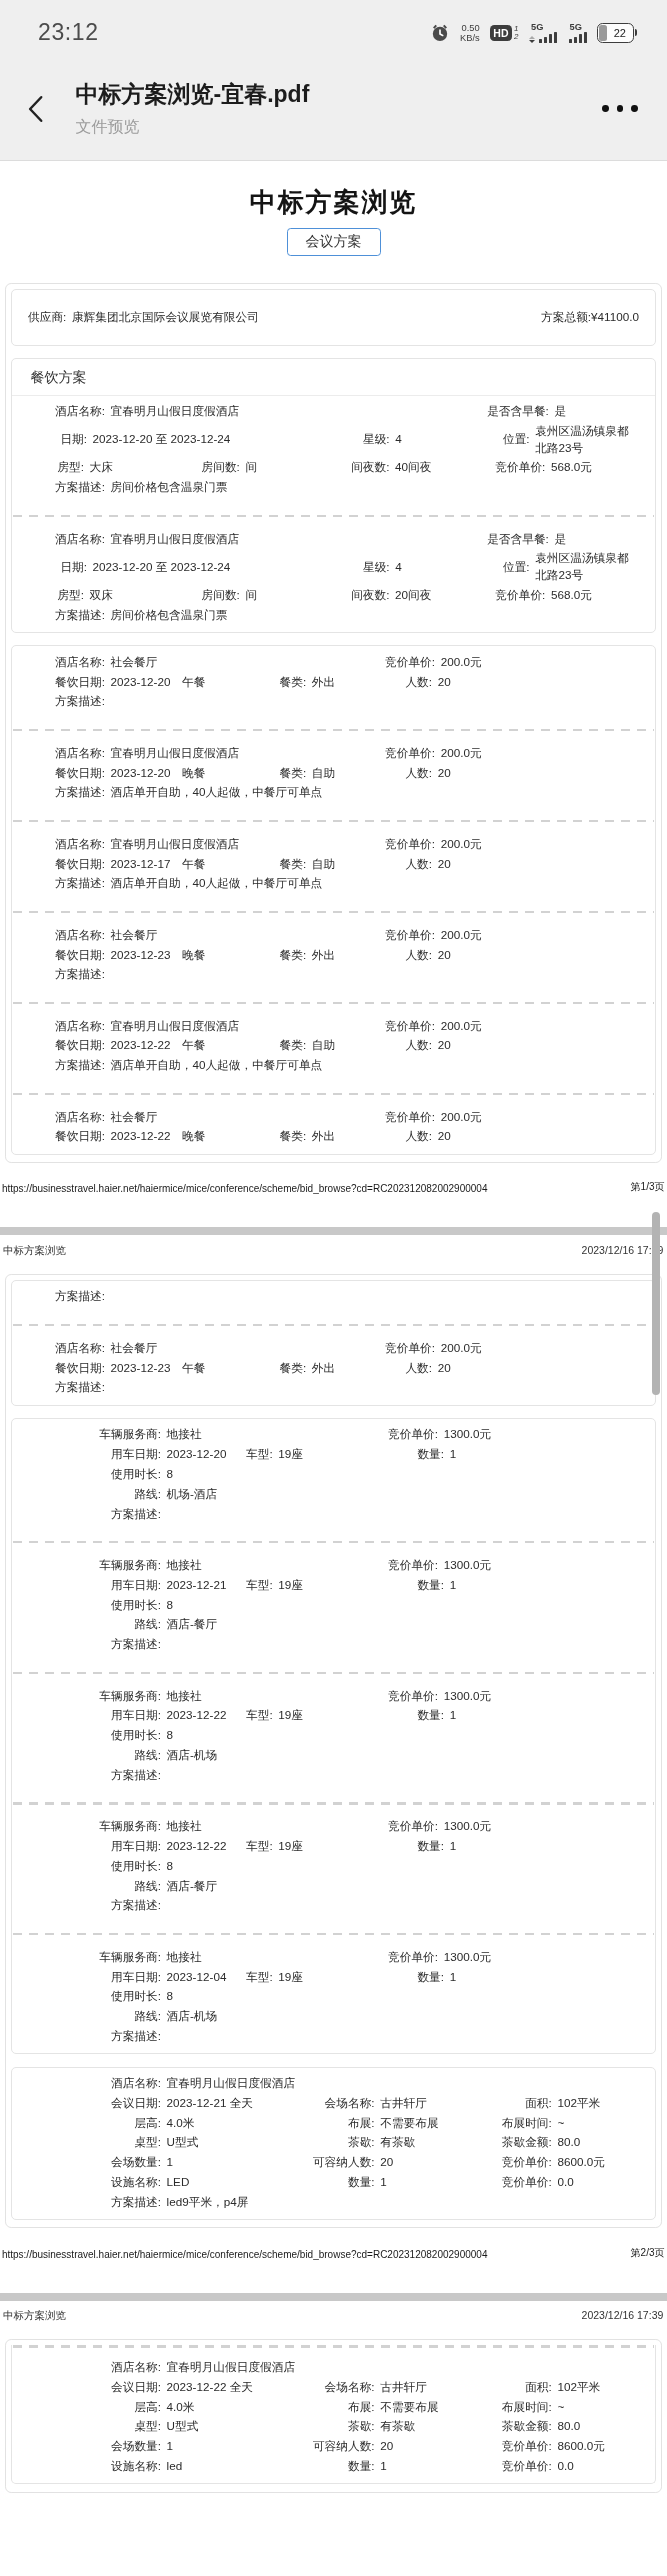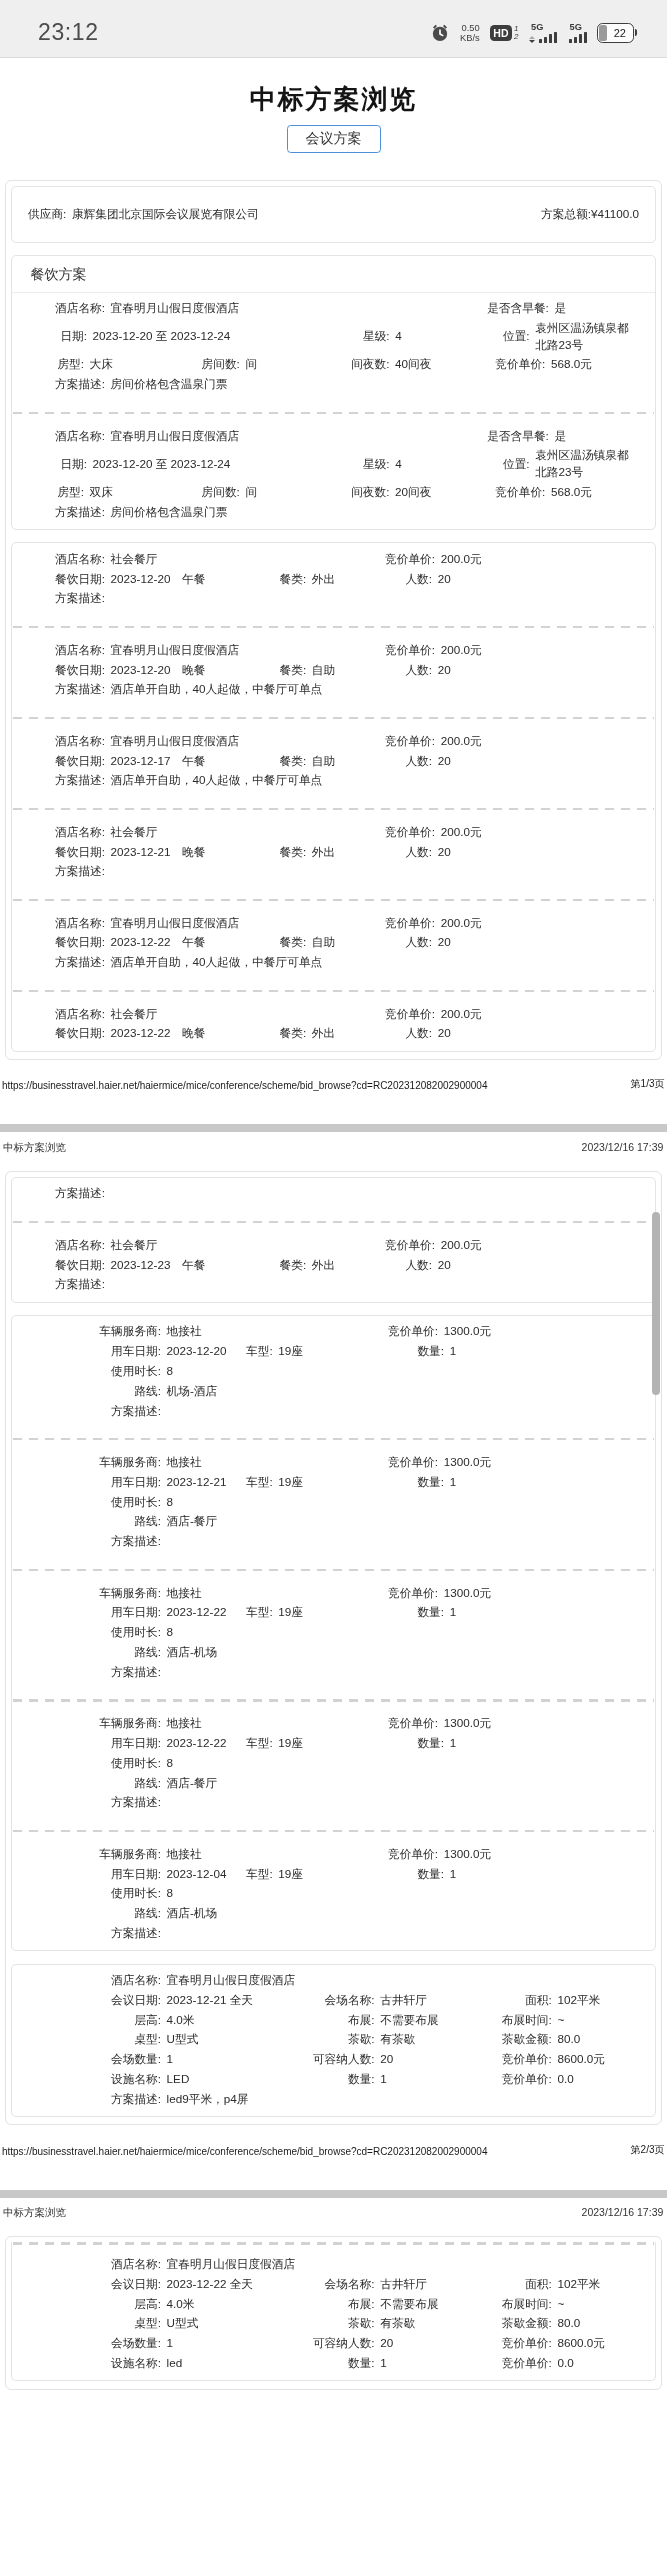--- a/index.html
+++ b/index.html
@@ -114,20 +114,36 @@
       </span>
       <span class="battwrap">
         <span class="batt">
           <span class="batt-fill"></span>
           <span class="batt-txt">22</span>
         </span>
         <i class="batt-nub"></i>
       </span>
     </span>
   </div>
+  <div class="nav-row">
+    <span class="back-btn">
+      <svg width="17.3" height="30" viewBox="0 0 28 48">
+        <polyline points="23,5 5,24 23,43" fill="none" stroke="#222" stroke-width="4" stroke-linecap="round" stroke-linejoin="round"></polyline>
+      </svg>
+    </span>
+    <span class="titlegroup">
+      <div class="app-title">中标方案浏览-宜春.pdf</div>
+      <div class="app-sub">文件预览</div>
+    </span>
+    <span class="menu-dots">
+        <i></i>
+        <i></i>
+        <i></i>
+      </span>
+  </div>
 </div>
 
 <div id="pdf-root">
     <div class="pdf-page">
       <h1 class="doc-title">中标方案浏览</h1>
       <button class="tab-btn">会议方案</button>
       <div class="wrapper">
         <div class="box supplier-box">
           <span class="sup-left"><span class="lb">供应商:</span><span class="vl">康辉集团北京国际会议展览有限公司</span></span>
           <span class="sup-right"><span class="lb">方案总额:</span><span>¥41100.0</span></span>
@@ -343,21 +359,21 @@
                 <span class="vl">社会餐厅</span>
               </div>
               <div class="cell" style="width: 45%;">
                 <span class="lb" style="width: 71px;">竞价单价:</span>
                 <span class="vl">200.0元</span>
               </div>
             </div>
             <div class="row">
               <div class="cell" style="width: 38%;">
                 <span class="lb" style="width: 77px;">餐饮日期:</span>
-                <span class="vl">2023-12-21　晚餐</span>
+                <span class="vl">2023-12-23　晚餐</span>
               </div>
               <div class="cell" style="width: 17%;">
                 <span class="lb" style="width: 46px;">餐类:</span>
                 <span class="vl">外出</span>
               </div>
               <div class="cell" style="width: 45%;">
                 <span class="lb" style="width: 68px;">人数:</span>
                 <span class="vl">20</span>
               </div>
             </div>

